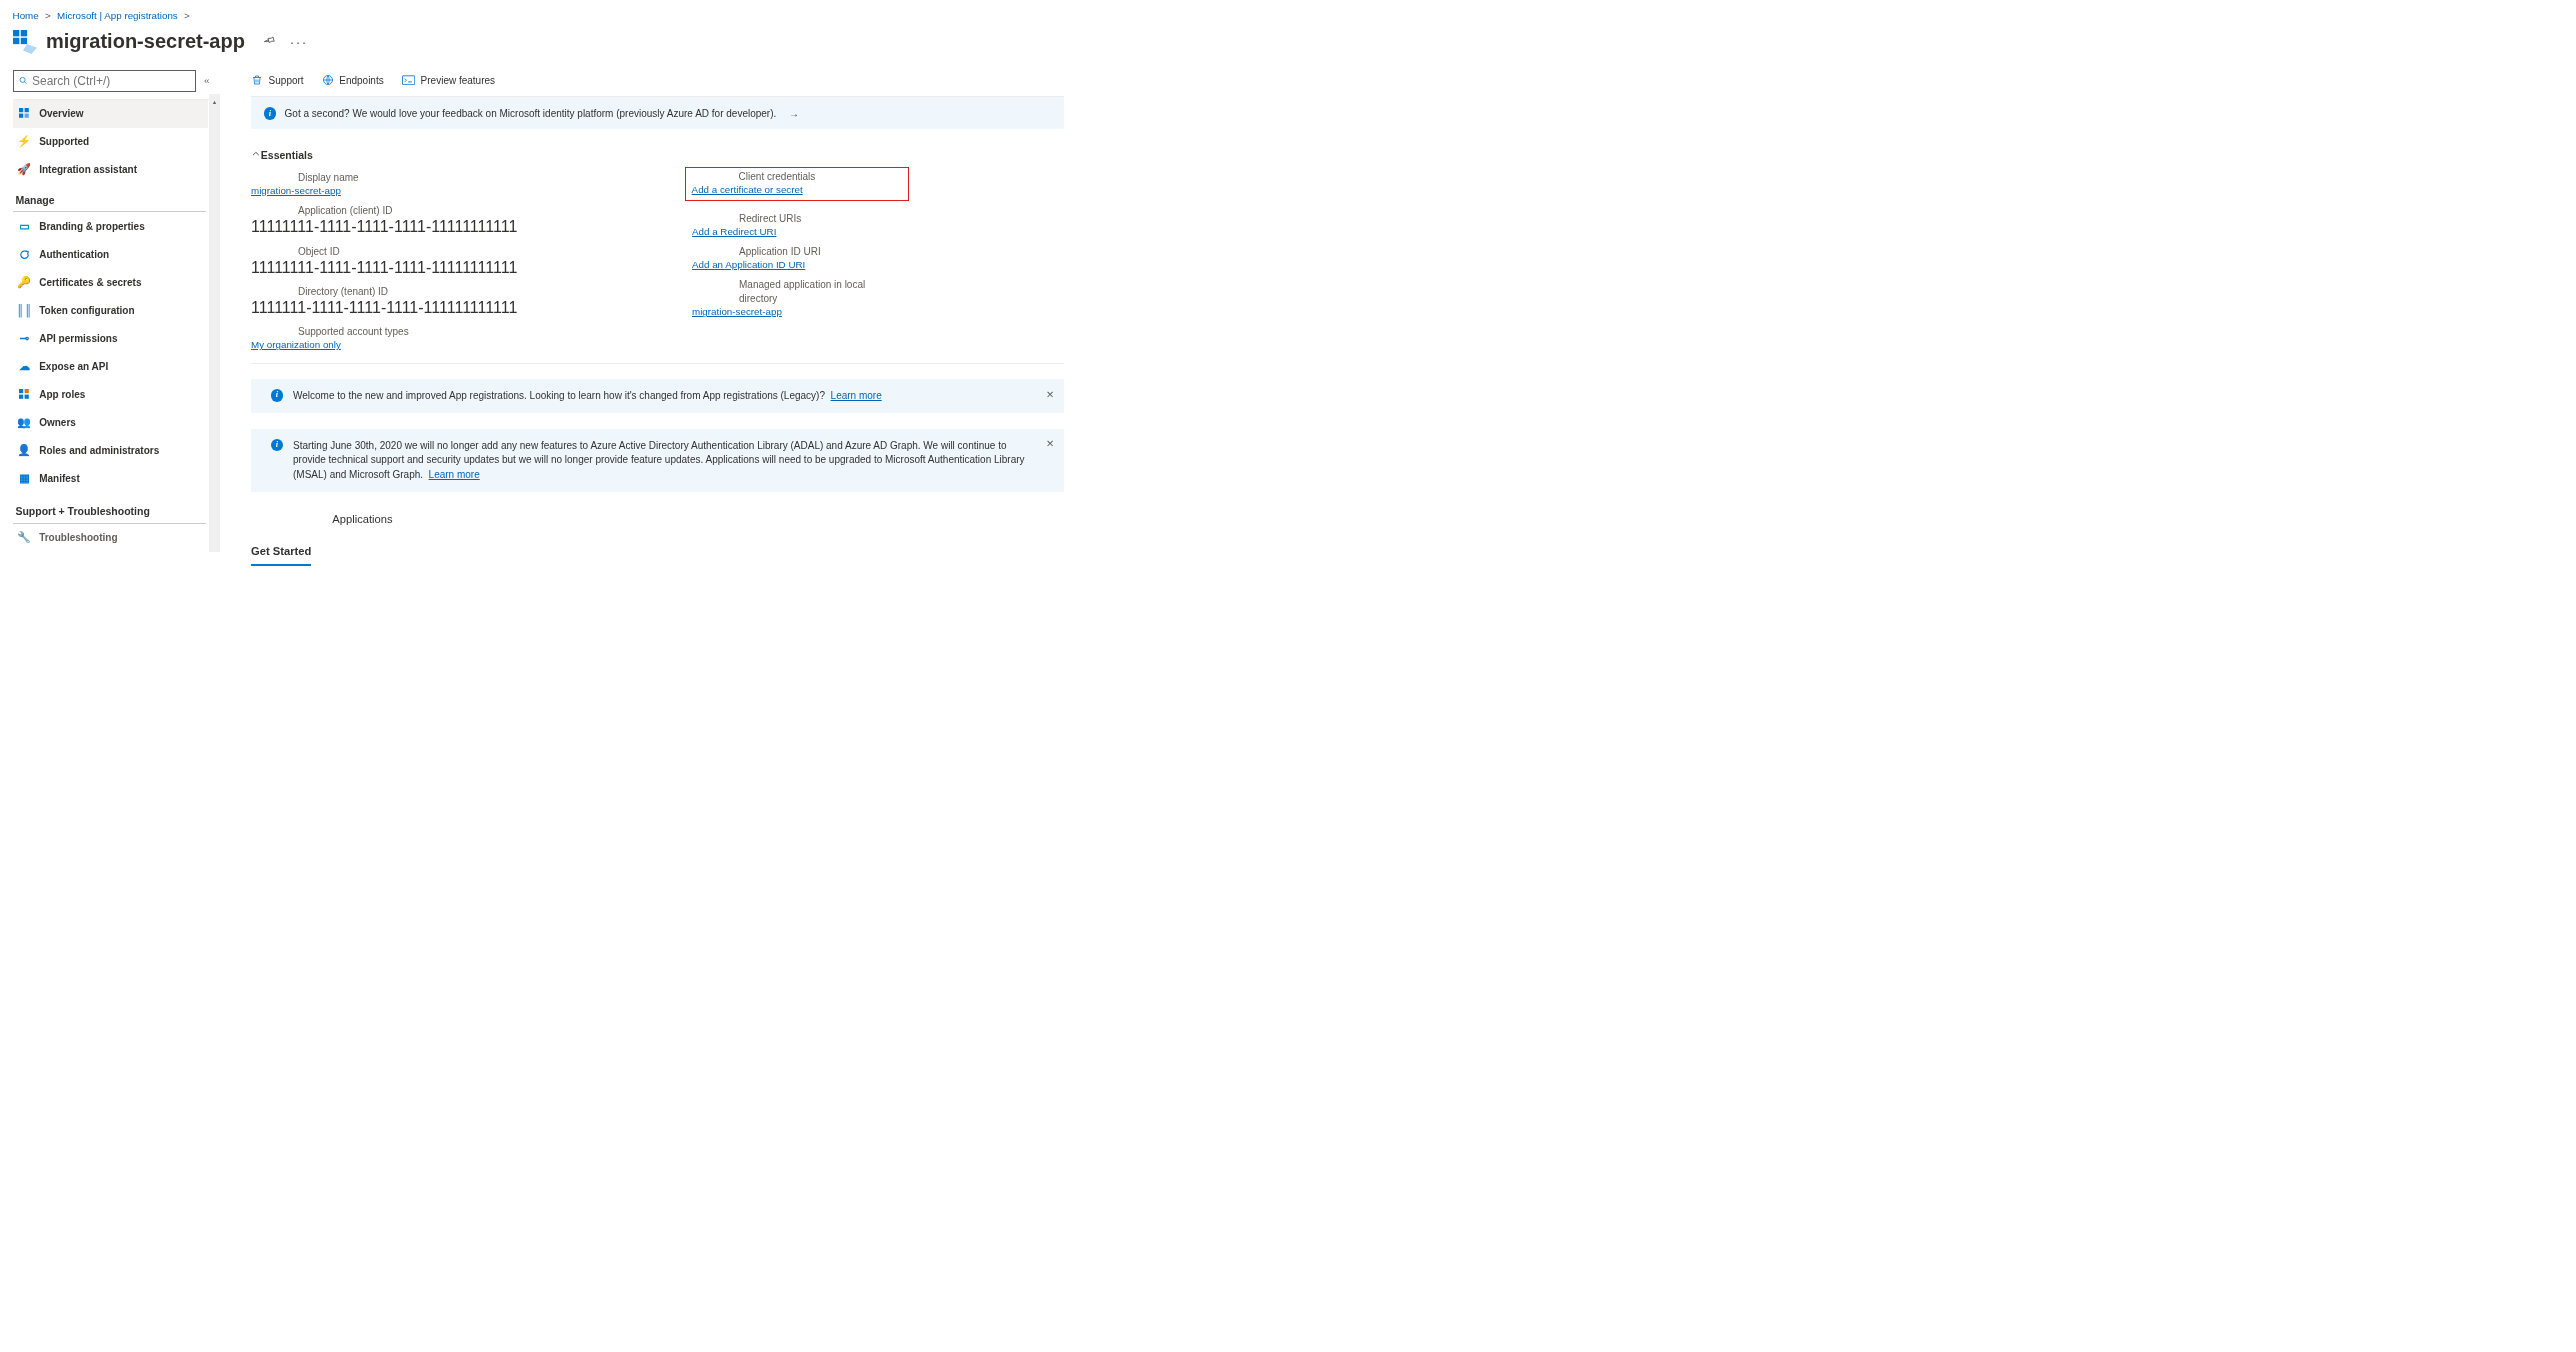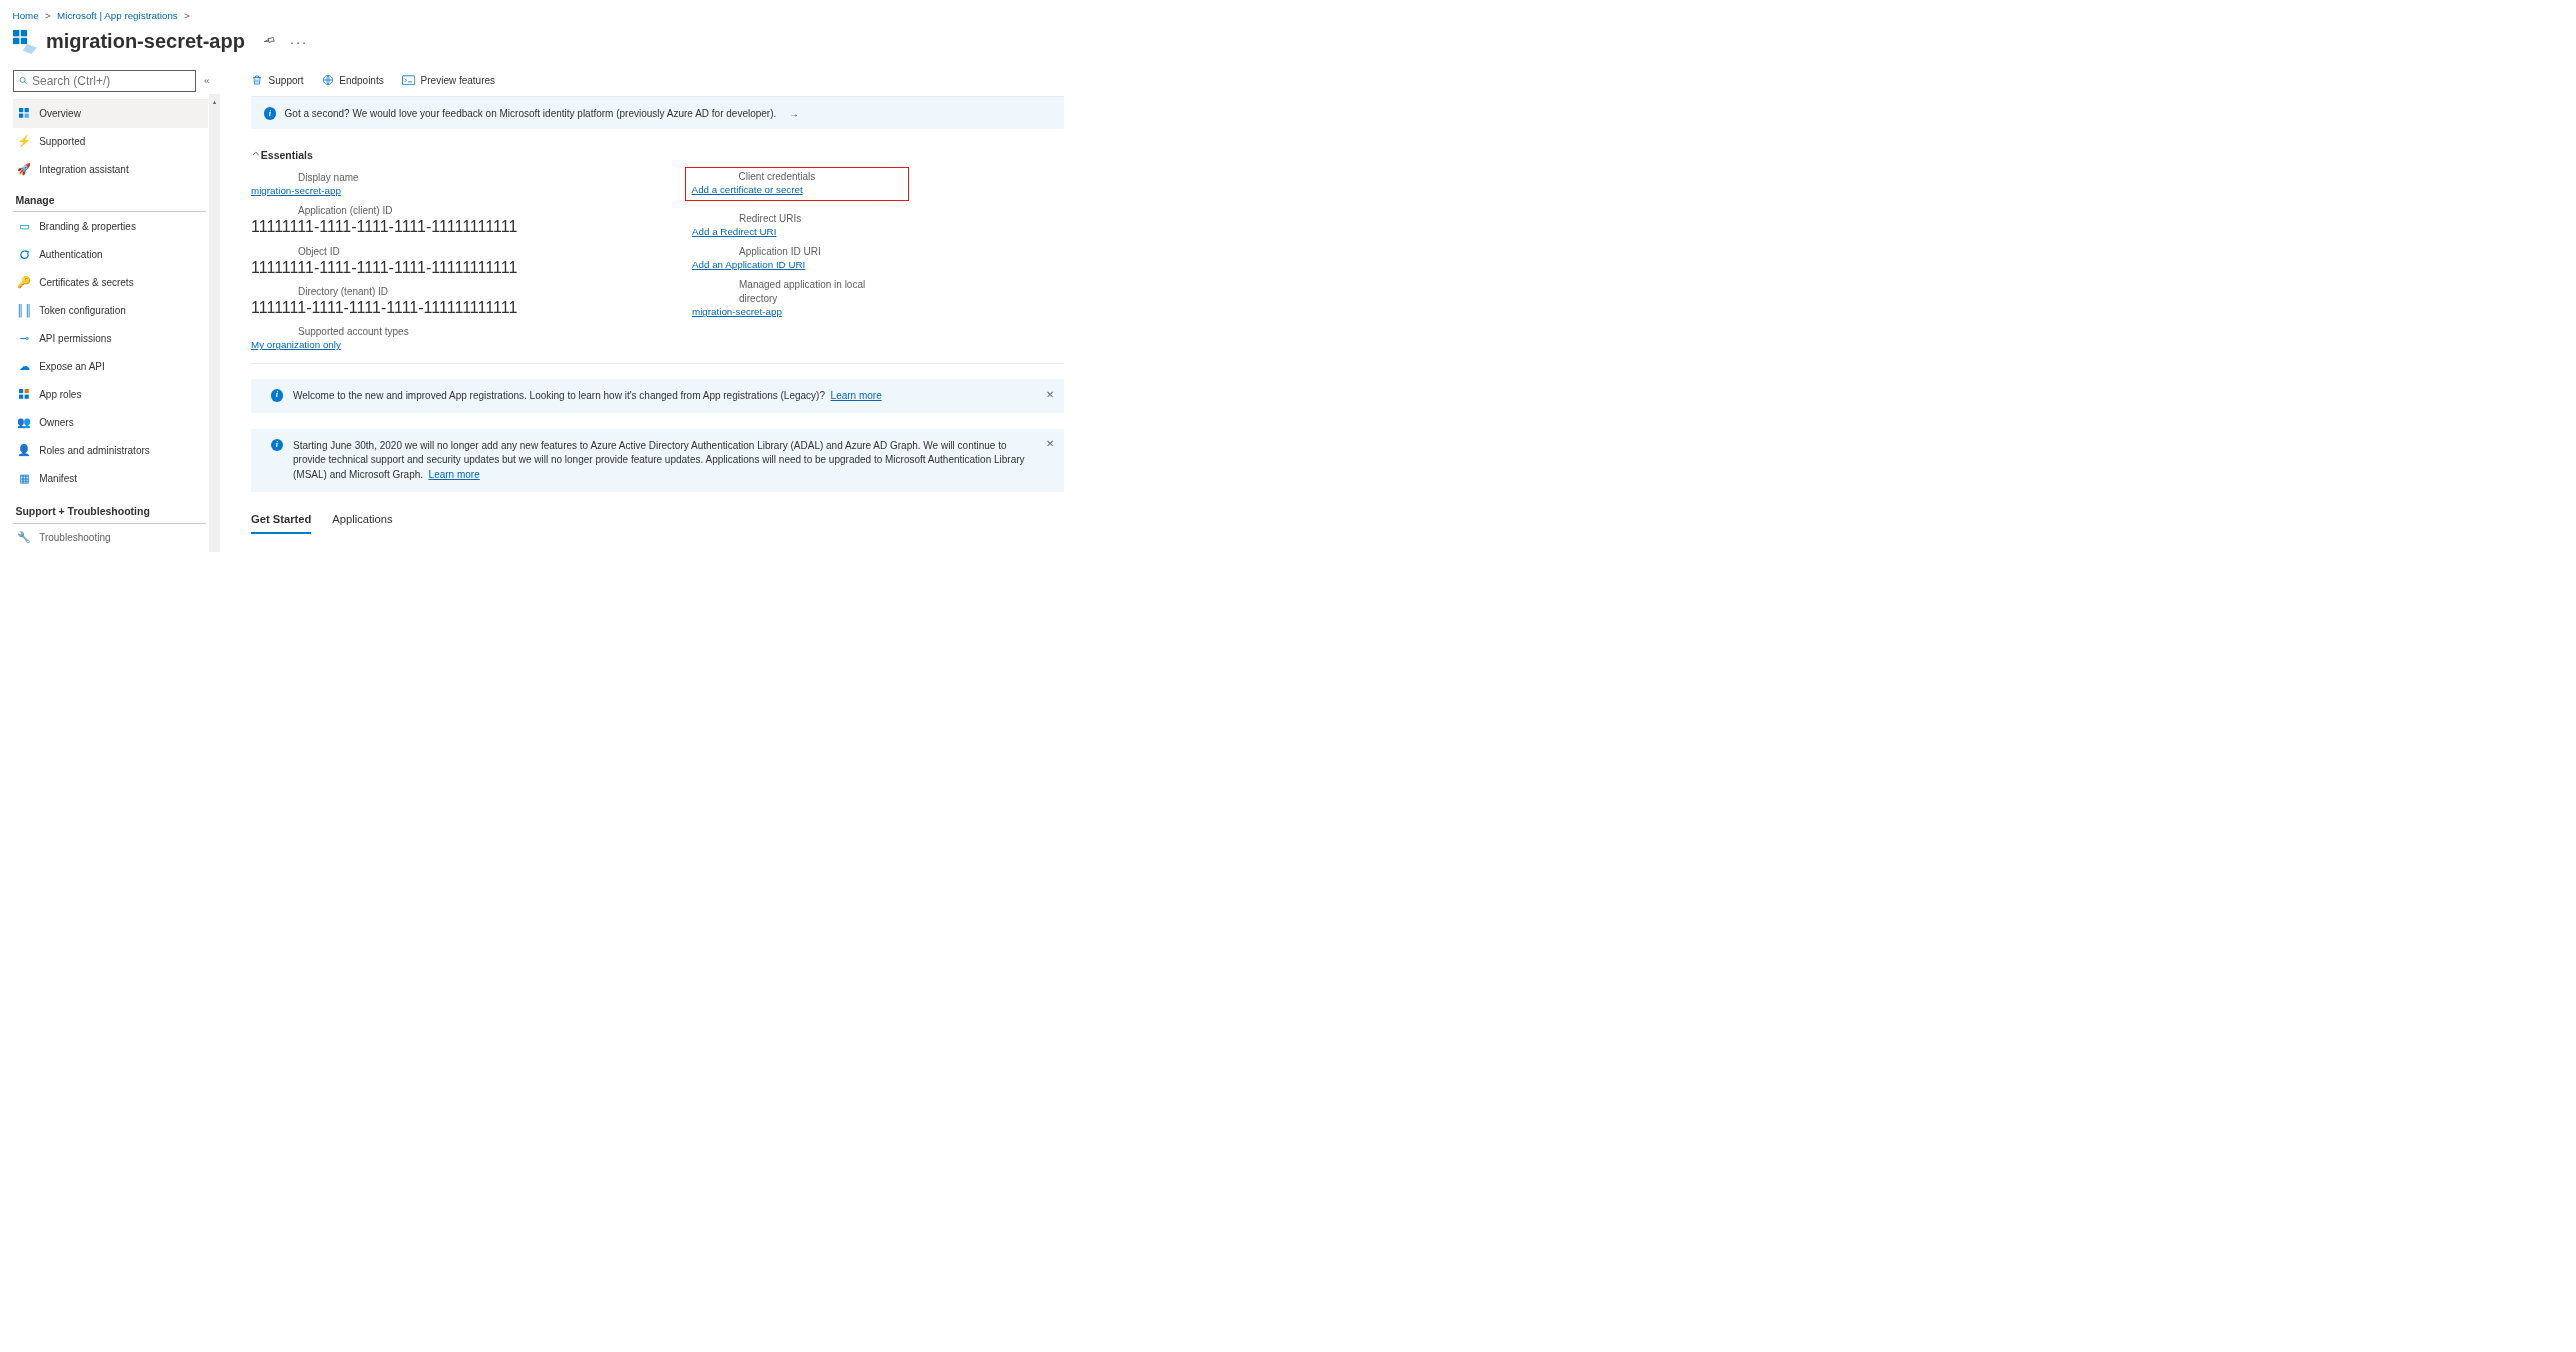--- a/index.html
+++ b/index.html
@@ -27,21 +27,21 @@
   .search-box { flex:1; display:flex; align-items:center; border:0.7px solid #605e5c; height:22.4px; padding:0 5.6px; max-width:183px; }
   .search-box input { border:none; outline:none; font-size:12px; flex:1; padding-left:4.2px; background:transparent; }
   .collapse-icon { color:#605e5c; cursor:pointer; }
 
   .nav { width: 206px; border-top:0.7px solid #eee; position:relative; }
   .nav::after { 
     content:""; position:absolute; right:-1.4px; top:0; bottom:0; width:11.2px; background:#f0f0f0;
   }
   .nav::before { content:""; position:absolute; right:-1.4px; top:-5.6px; width:11.2px; height:5.6px; background:#f0f0f0; border-bottom:0.7px solid #ccc; font-size:5.6px; text-align:center; color:#666; }
   .scroll-up { position:absolute; right:1.4px; top:-1.4px; font-size:5.6px; color:#666; z-index:2;}
-  .nav-item { display:flex; align-items:center; gap:8.4px; height:28px; padding-left:5.6px; font-size:10px; color:#323130; cursor:pointer; width: 195px; }
+  .nav-item { display:flex; align-items:center; gap:8.4px; height:28px; padding-left:5.6px; font-size:10px; color:#323130; cursor:pointer; width: 195px; font-weight: bold; }
   .nav-item.selected { background:#f3f2f1; }
   .nav-icon { width:12.6px; display:flex; justify-content:center; font-size:11.2px; }
   .nav-section { font-size:10.5px; font-weight:600; padding: 12.6px 0 5.6px 2.8px; border-bottom:0.7px solid #ccc; margin-right:12.6px;}
   .nav-section.first { padding-top:9.8px; }
 
   
   .main { flex:1; padding-left: 31px; padding-right:0; }
 
   .toolbar { display:flex; align-items:center; gap:18px; padding: 4.2px 0 8.4px 0; border-bottom:0.7px solid #edebe9; }
   .toolbar-btn { display:flex; align-items:center; gap:5.6px; color:#323130; font-size:10px; cursor:pointer; }
@@ -62,21 +62,21 @@
   a.link-val { color:#0066b8; text-decoration:underline; cursor:pointer; display:inline-block; }
 
   .highlight-box { border: 1.7px solid #e21b1b; padding: 2.8px 5.6px 4.2px 5.6px; margin:-4.2px -7px 2.8px -7px; }
 
   .info-box { background:#eff6fc; padding: 9.8px 29px 9.8px 19.6px; margin-top: 15.4px; display:flex; gap:9.8px; position:relative; font-size:10px; line-height:1.45; }
   .info-box .close { position:absolute; right:9.8px; top:8.4px; color:#605e5c; font-size:9.8px; cursor:pointer; }
   .info-box a { color:#0066b8; text-decoration:underline; cursor:pointer; }
 
   .tabs { display:flex; gap:21px; margin-top: 17px; font-size:11.2px; padding-bottom:0;}
   .tab { padding: 4.2px 0 7px 0; cursor:pointer; color:#323130; }
-  .tab.active { font-weight:600; border-bottom: 2.1px solid #0078d4; }
+  .tab.active { font-weight:600; border-bottom: 2.1px solid #0078d4; margin-top: 32px; }
 
 </style>
 </head>
 <body>
 
 <div class="container">
 
   <div class="breadcrumb">
     <a>Home</a>
     <span class="sep">&gt;</span>

